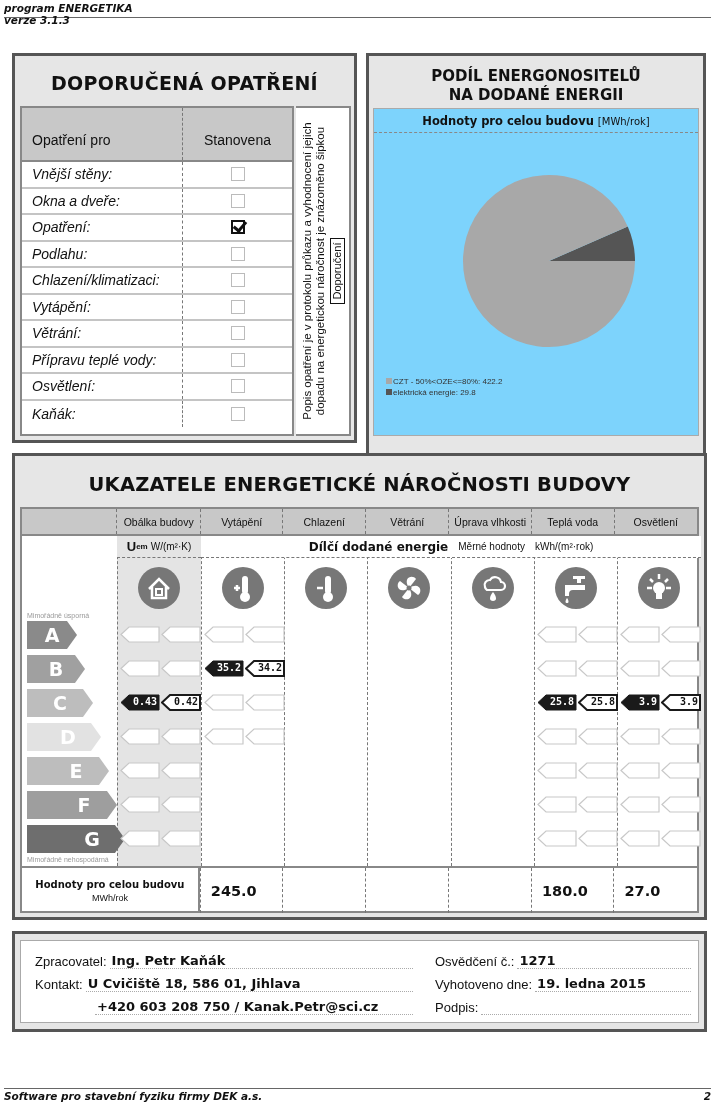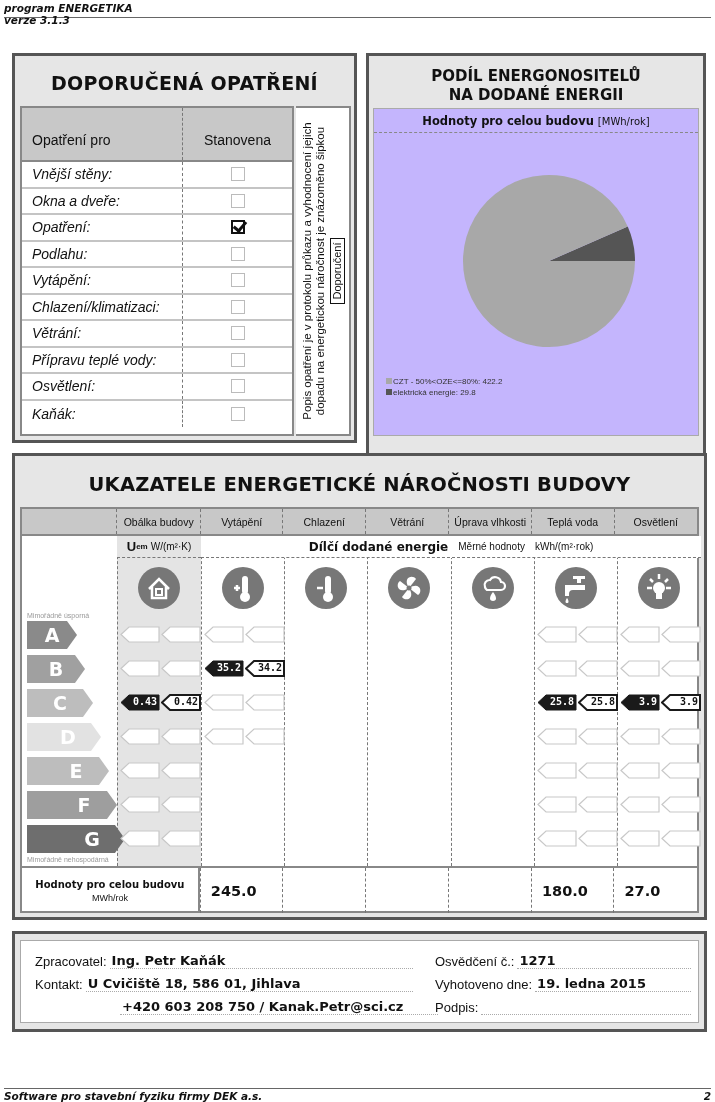--- a/index.html
+++ b/index.html
@@ -25,21 +25,21 @@
   .cb { width: 14px; height: 14px; border: 1px solid #bbb; background: #fff; display: inline-block; }
   .cb.on { border: 2px solid #111; position: relative; }
   .cb.on::after { content: ""; position: absolute; left: 3px; top: -3px; width: 5px; height: 10px; border-right: 3px solid #111; border-bottom: 3px solid #111; transform: rotate(40deg); }
   .note { position: absolute; left: 281px; top: 50px; width: 55px; height: 330px; background: #fff; border: 2px solid #888; border-left: none; }
   .note .txt { position: absolute; left: 50%; top: 50%; width: 320px; transform: translate(-50%,-50%) rotate(-90deg); font-size: 11.5px; line-height: 13px; text-align: center; }
   .note .tag { display: inline-block; border: 1.5px solid #111; padding: 0 4px; font-size: 11px; margin-top: 3px; position: relative; }
 
   
   #p2 { left: 366px; top: 53px; width: 340px; height: 406px; }
   #p2 .panel-title { font-size: 15px; line-height: 19px; margin-top: 11px; }
-  .chartbox { position: absolute; left: 4px; top: 52px; width: 326px; height: 328px; background: #c4b5fd; border: 1px solid #aaa; }
+  .chartbox { position: absolute; left: 4px; top: 52px; width: 326px; height: 328px; background: #7dd3fc; border: 1px solid #aaa; }
   .chartbox .ct { text-align: center; font-family: "DejaVu Sans", sans-serif; font-size: 11.5px; font-weight: bold; padding: 5px 0 4px; border-bottom: 1.5px dashed #888; }
   .chartbox .ct span.u { font-weight: normal; font-size: 10px; }
   .pie { position: absolute; left: 87px; top: 64px; }
   .legend { position: absolute; left: 12px; top: 267px; font-size: 8px; line-height: 11px; color: #333; }
   .legend .sw { display: inline-block; width: 6px; height: 6px; margin-right: 1px; }
 
   
   #p3 { left: 12px; top: 453px; width: 695px; height: 467px; }
   #p3 .panel-title { font-size: 19.5px; margin-top: 17px; letter-spacing: 0.2px; }
   .grid { position: absolute; left: 5px; top: 51px; width: 679px; height: 406px; background: #fff; border: 2px solid #888; }
@@ -102,27 +102,27 @@
             <span class="cb on"></span>
           </div>
         </div>
         <div class="row">
           <div class="c1">Podlahu:</div>
       <div class="c2">
             <span class="cb"></span>
           </div>
         </div>
         <div class="row">
+          <div class="c1">Chlazení/klimatizaci:</div>
+      <div class="c2">
+            <span class="cb"></span>
+          </div>
+        </div>
+        <div class="row">
           <div class="c1">Vytápění:</div>
-      <div class="c2">
-            <span class="cb"></span>
-          </div>
-        </div>
-        <div class="row">
-          <div class="c1">Chlazení/klimatizaci:</div>
       <div class="c2">
             <span class="cb"></span>
           </div>
         </div>
         <div class="row">
           <div class="c1">Větrání:</div>
       <div class="c2">
             <span class="cb"></span>
           </div>
         </div>
@@ -564,21 +564,21 @@
 <div class="panel" id="p4">
   <div class="info">
     <div class="fld" style="left:14px; top:12px; width:378px;">
       <span class="lbl">Zpracovatel:</span>
       <span class="val">Ing. Petr Kaňák</span>
     </div>
     <div class="fld" style="left:14px; top:35px; width:378px;">
       <span class="lbl">Kontakt:</span>
       <span class="val">U Cvičiště 18, 586 01, Jihlava</span>
     </div>
-    <div class="fld" style="left:74px; top:58px; width:318px;margin-left:25px;">
+    <div class="fld" style="left:74px; top:58px; width:318px;">
       <span class="val">+420 603 208 750 / Kanak.Petr@sci.cz</span>
     </div>
     <div class="fld" style="left:414px; top:12px; width:256px;">
       <span class="lbl">Osvědčení č.:</span>
       <span class="val">1271</span>
     </div>
     <div class="fld" style="left:414px; top:35px; width:256px;">
       <span class="lbl">Vyhotoveno dne:</span>
       <span class="val">19. ledna 2015</span>
     </div>

